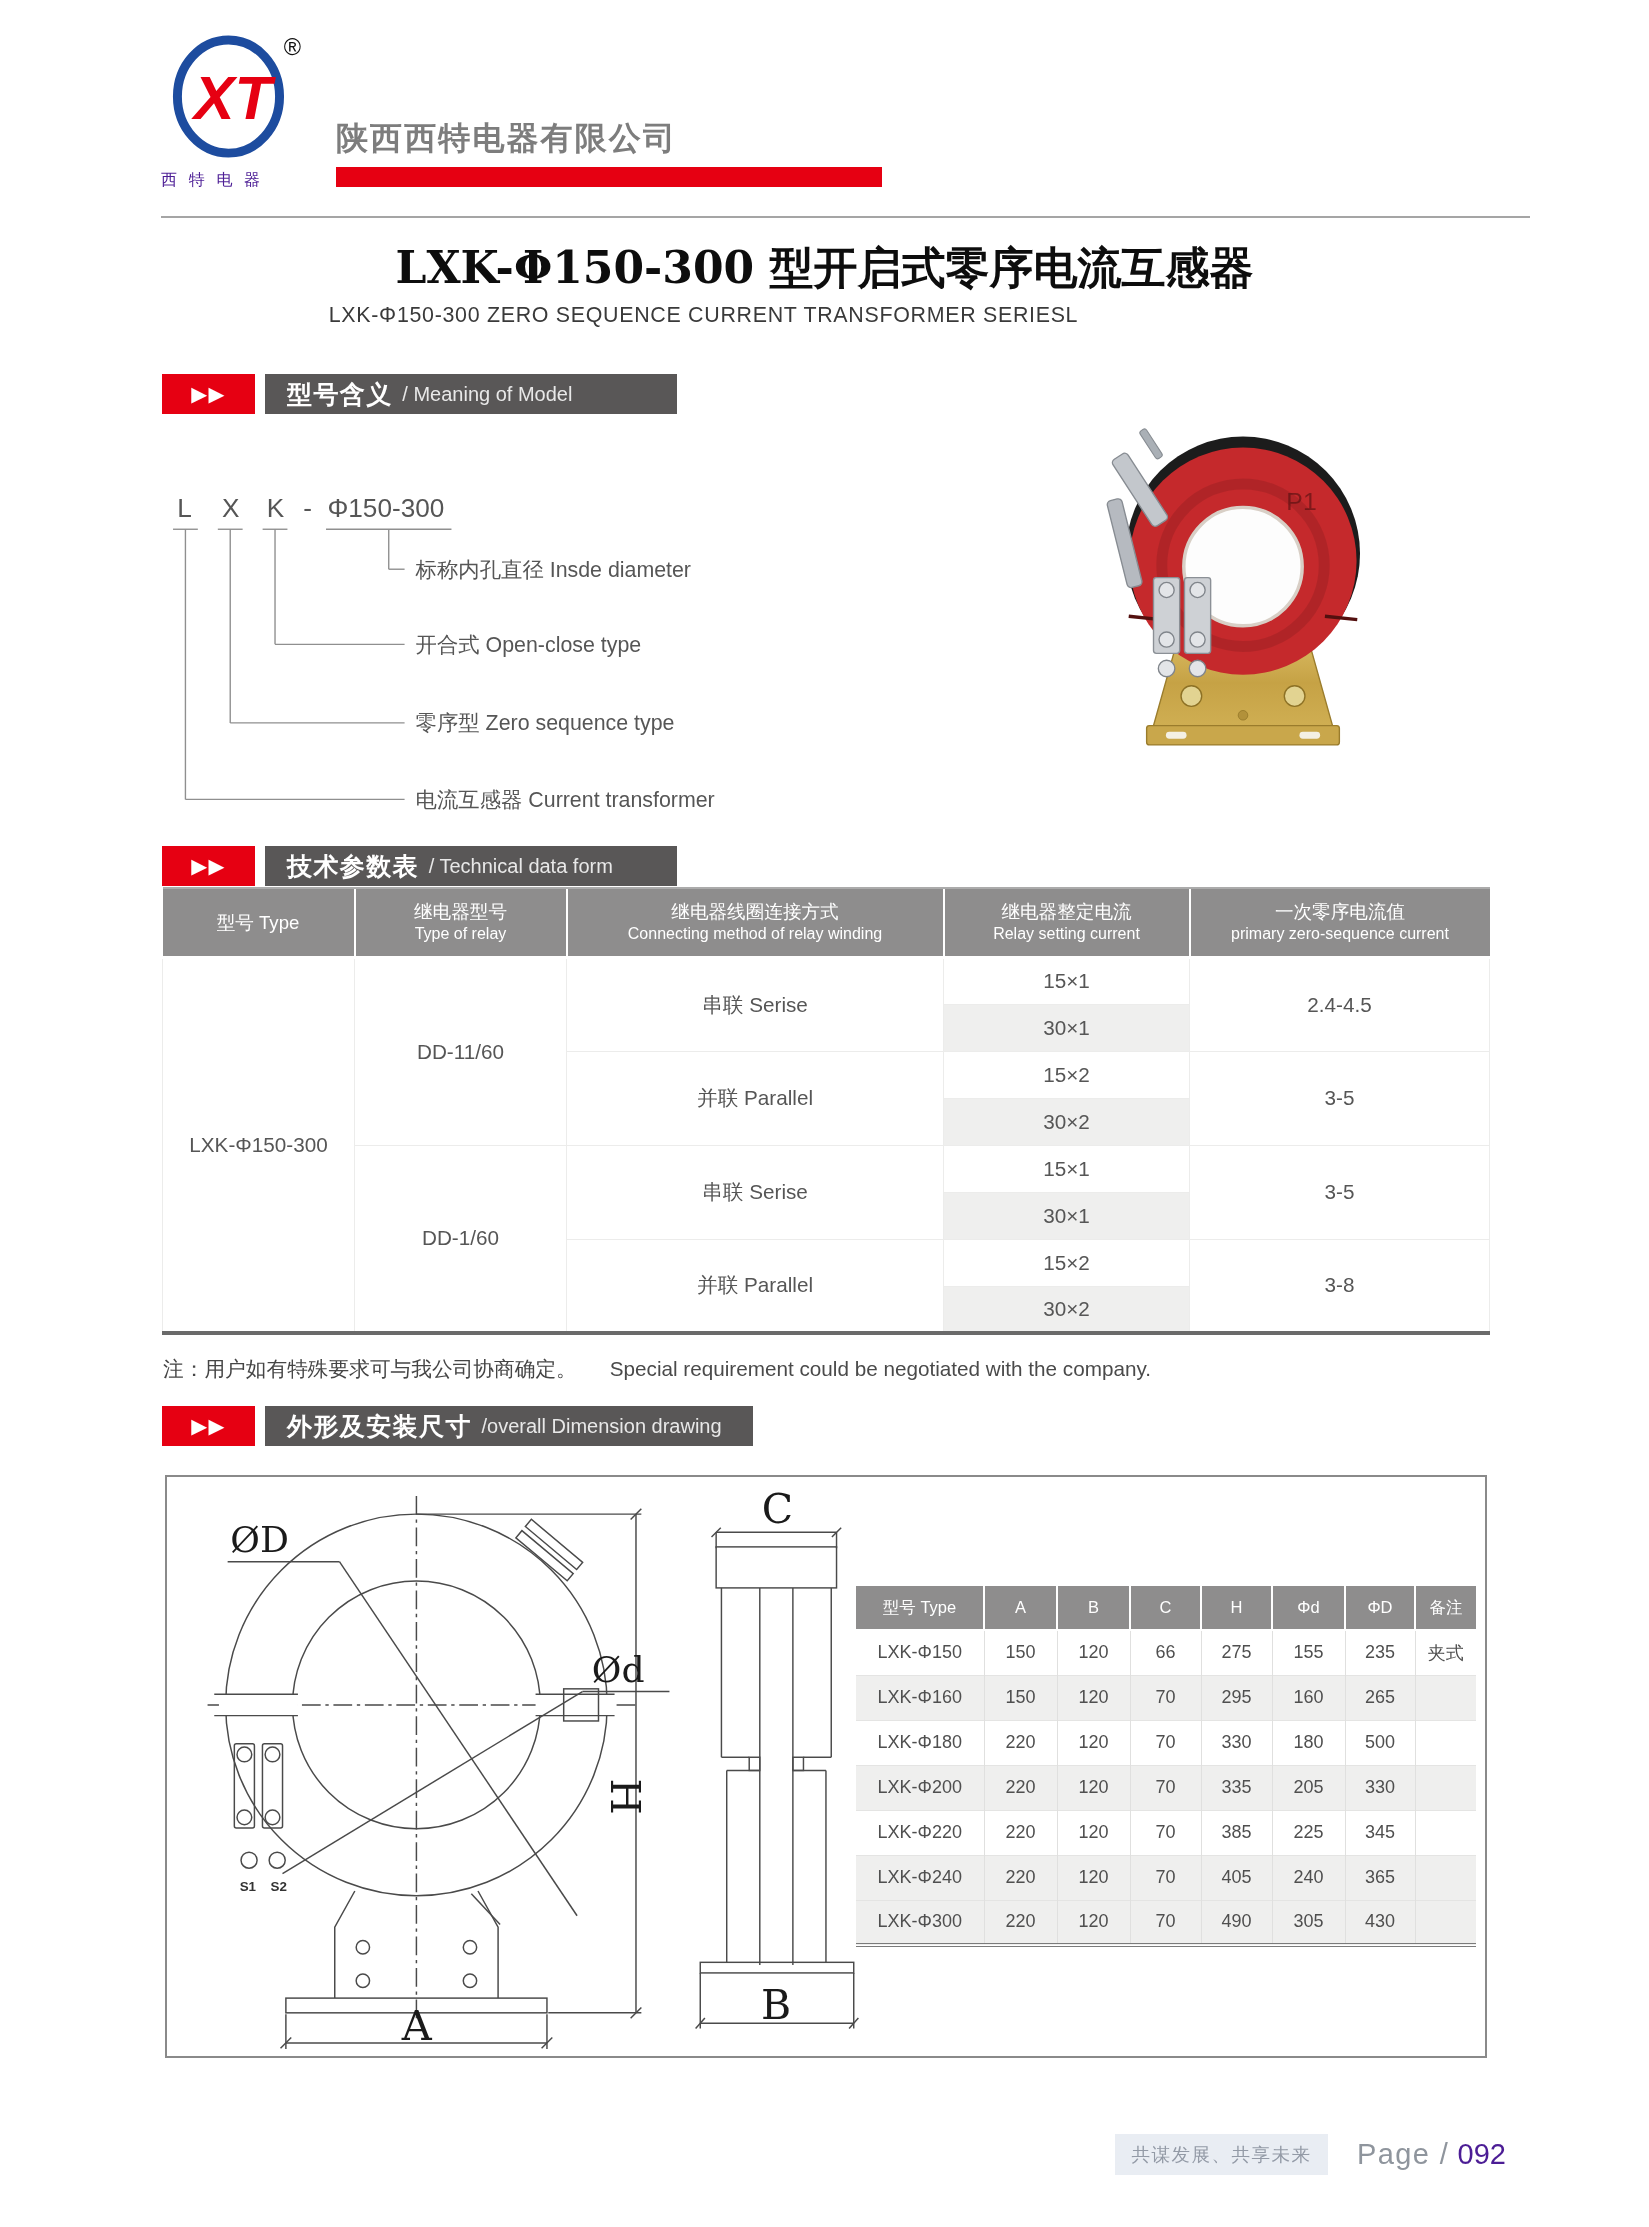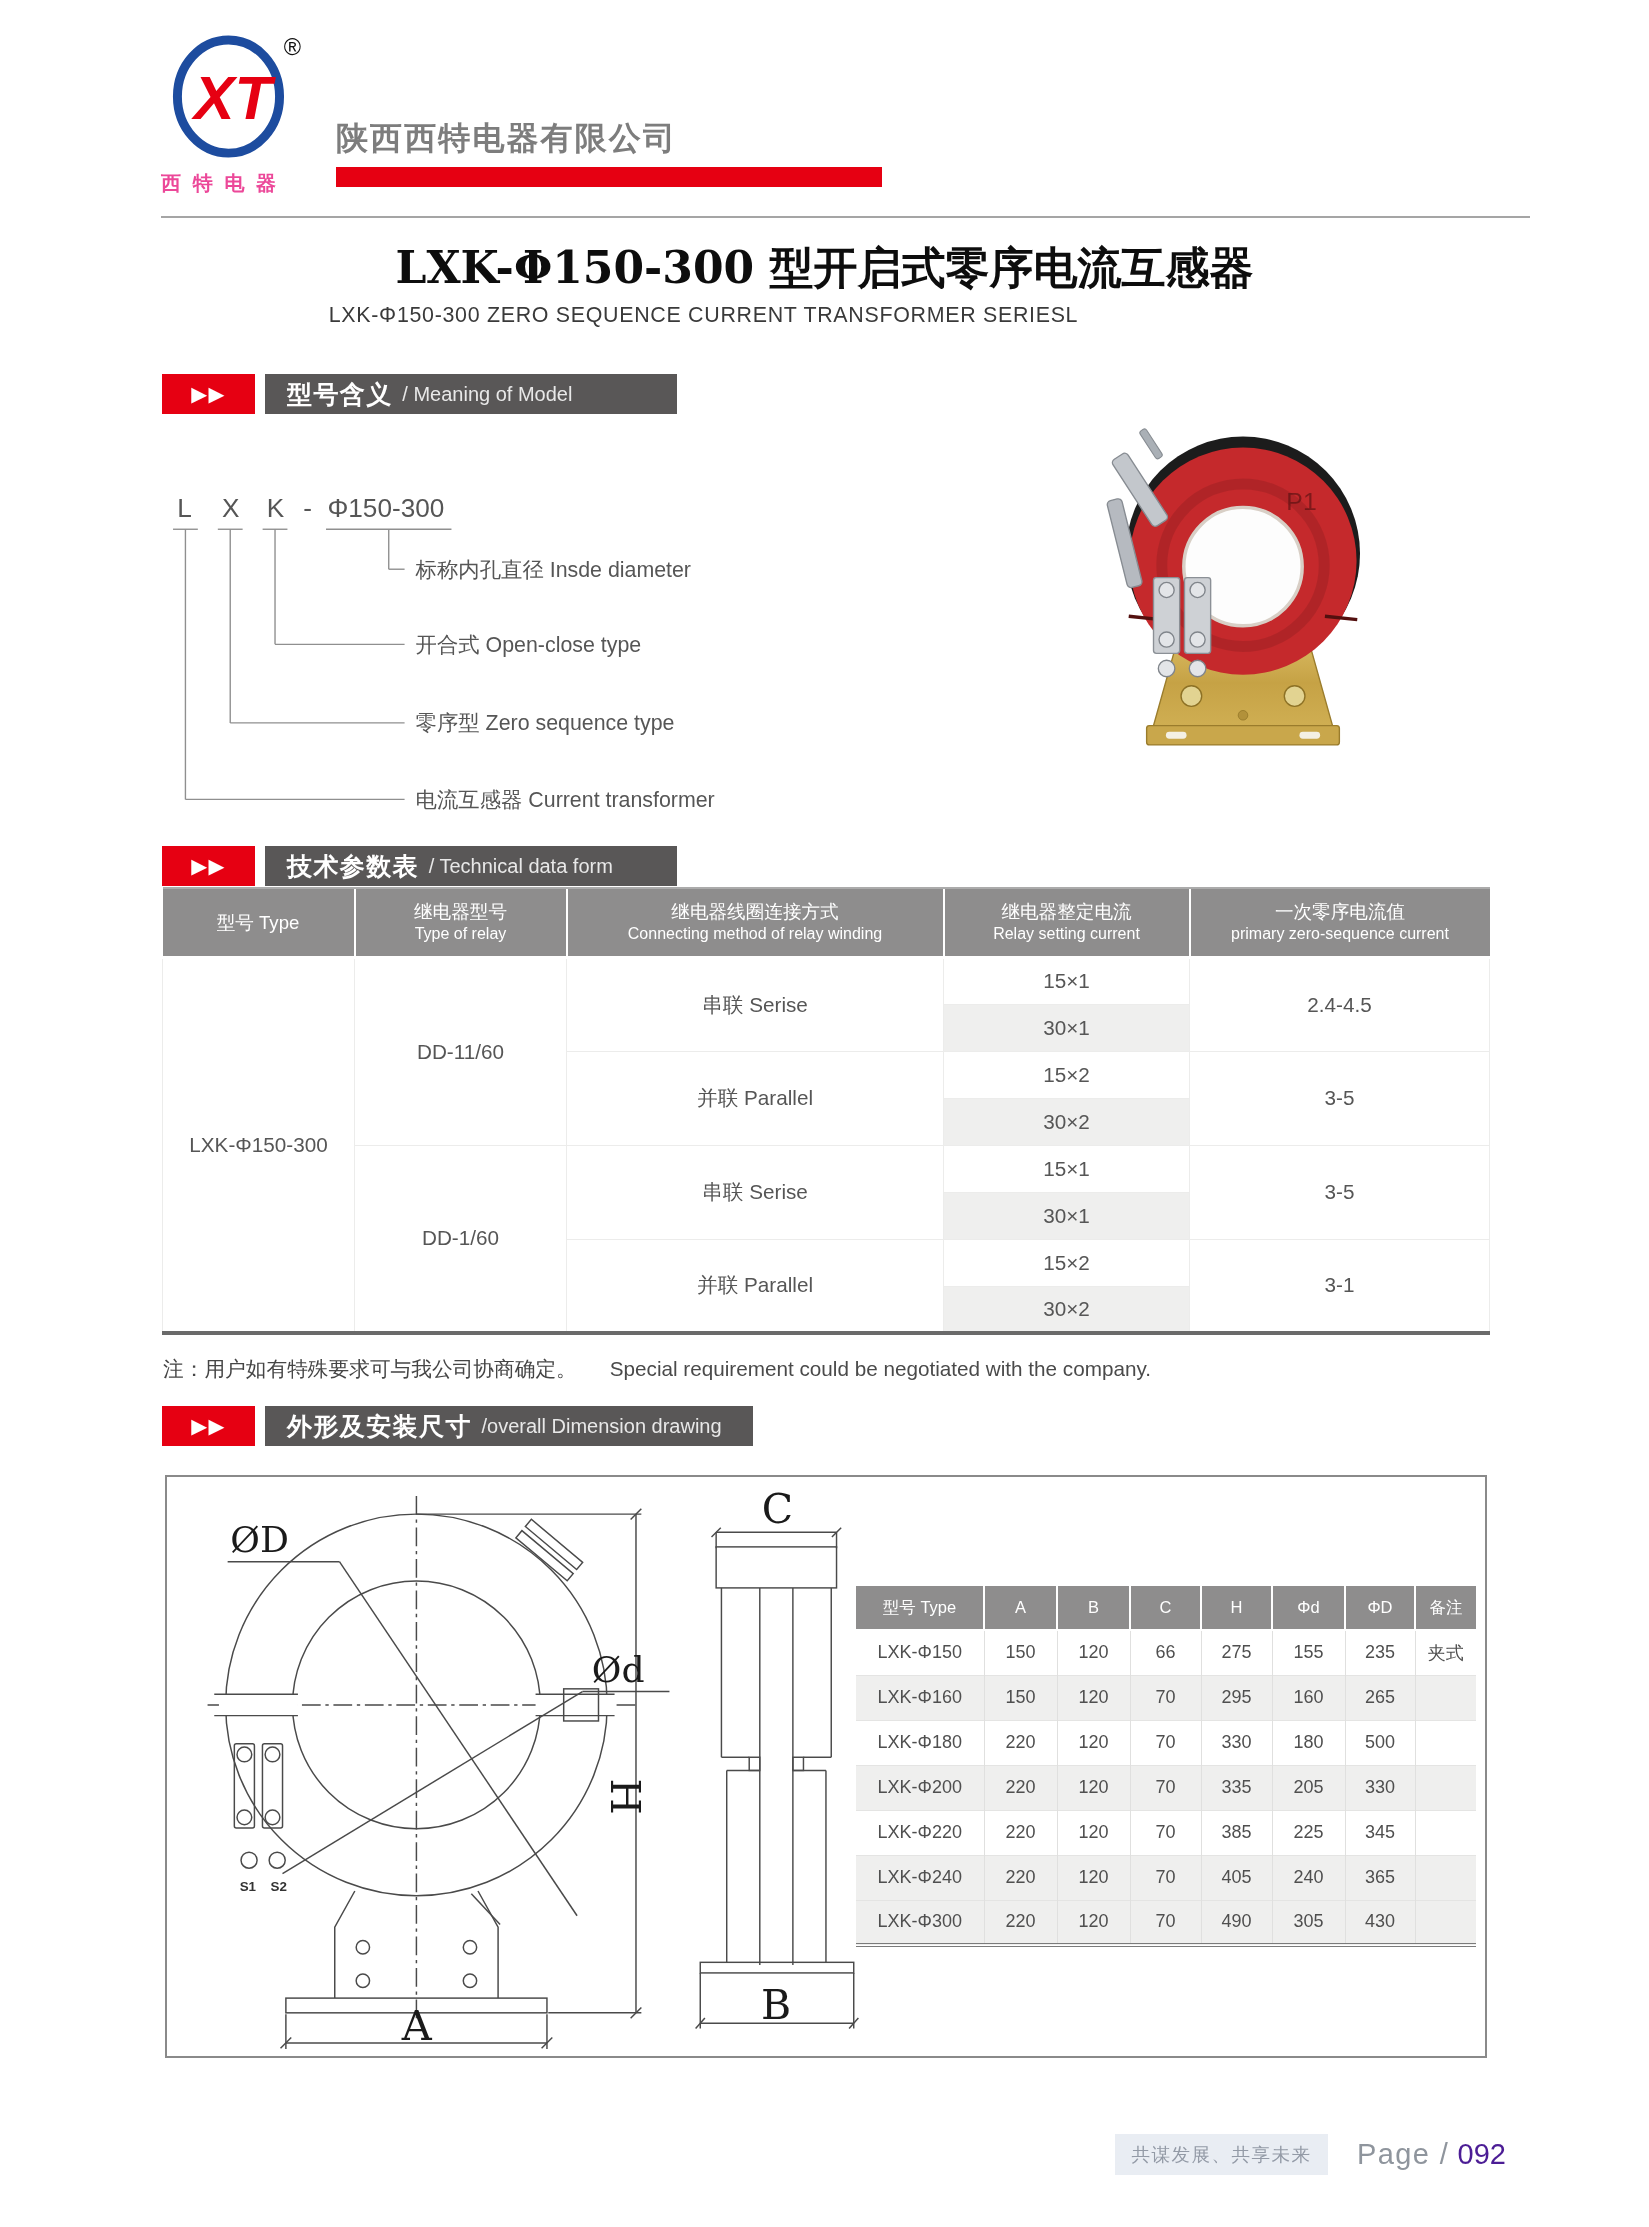--- a/index.html
+++ b/index.html
@@ -4,22 +4,22 @@
 <style>
   * { margin:0; padding:0; box-sizing:border-box; }
   html,body { background:#ffffff; }
   body {
     width:1649px; height:2227px; position:relative; overflow:hidden;
     font-family:"Liberation Sans","DejaVu Sans",sans-serif; color:#3c3c3c;
   }
   .abs { position:absolute; }
 
   
-  .logo-caption { left:161px; top:170px; width:138px; font-size:20px; font-weight:bold;
-    color:#ec4899; letter-spacing:11.7px; white-space:nowrap; }
+  .logo-caption { left:161px; top:170px; width:138px; font-size:16px; font-weight:normal;
+    color:#4c1d95; letter-spacing:11.7px; white-space:nowrap; }
   .company-name { left:336px; top:117px; font-size:32px; font-weight:bold;
     color:#7d7d7d; letter-spacing:2.1px; }
   .header-red-bar { left:336px; top:167px; width:546px; height:20px; background:#e60012; }
   .header-divider { left:161px; top:216px; width:1369px; height:2.1px; background:#a5a5a5; }
 
   
   .page-title { left:0; top:239px; width:1649px; text-align:center; font-size:44px;
     font-weight:bold; color:#0d0d0d; font-family:"DejaVu Serif","Liberation Serif",serif; }
   .page-subtitle { left:0; top:303px; width:1407px; text-align:center; font-size:21.4px;
     color:#3a3a3a; letter-spacing:0.7px; }
@@ -251,21 +251,21 @@
       <td rowspan="2">串联 Serise</td>
       <td>15×1</td>
       <td rowspan="2">3-5</td>
     </tr>
     <tr>
         <td class="shade">30×1</td>
       </tr>
     <tr>
       <td rowspan="2">并联 Parallel</td>
       <td>15×2</td>
-      <td rowspan="2">3-1</td>
+      <td rowspan="2">3-8</td>
     </tr>
     <tr>
         <td class="shade">30×2</td>
       </tr>
   </tbody>
 </table>
 
 <div class="abs note-line">
   <span>注：用户如有特殊要求可与我公司协商确定。</span><span class="note-en">Special requirement could be negotiated with the company.</span>
 </div>

